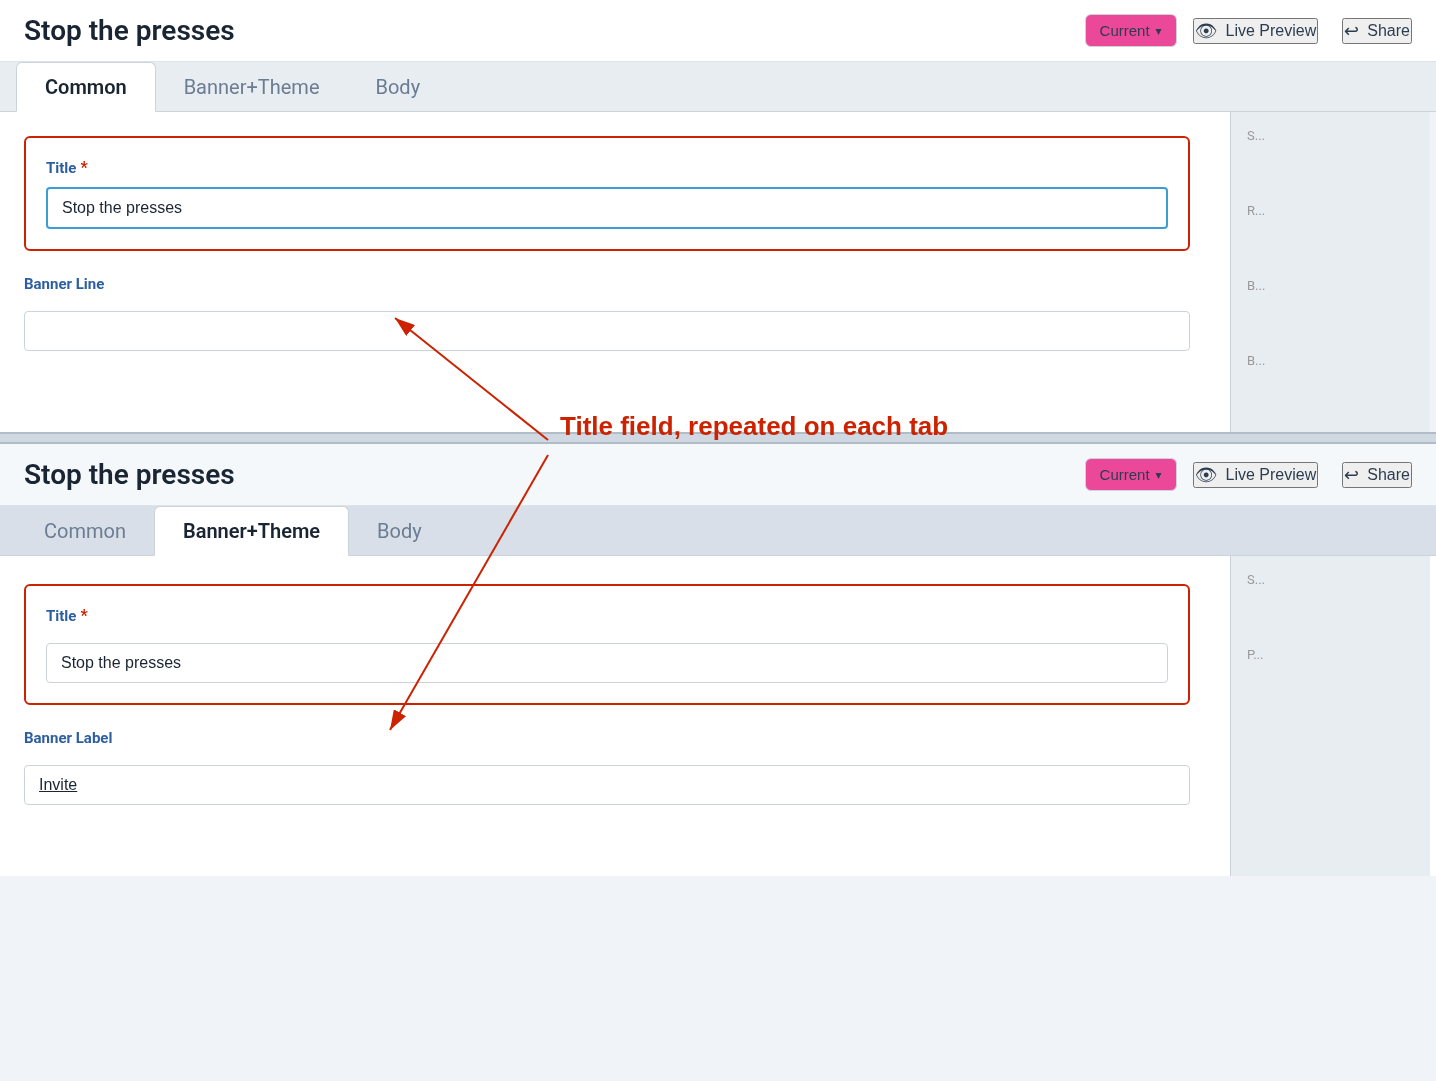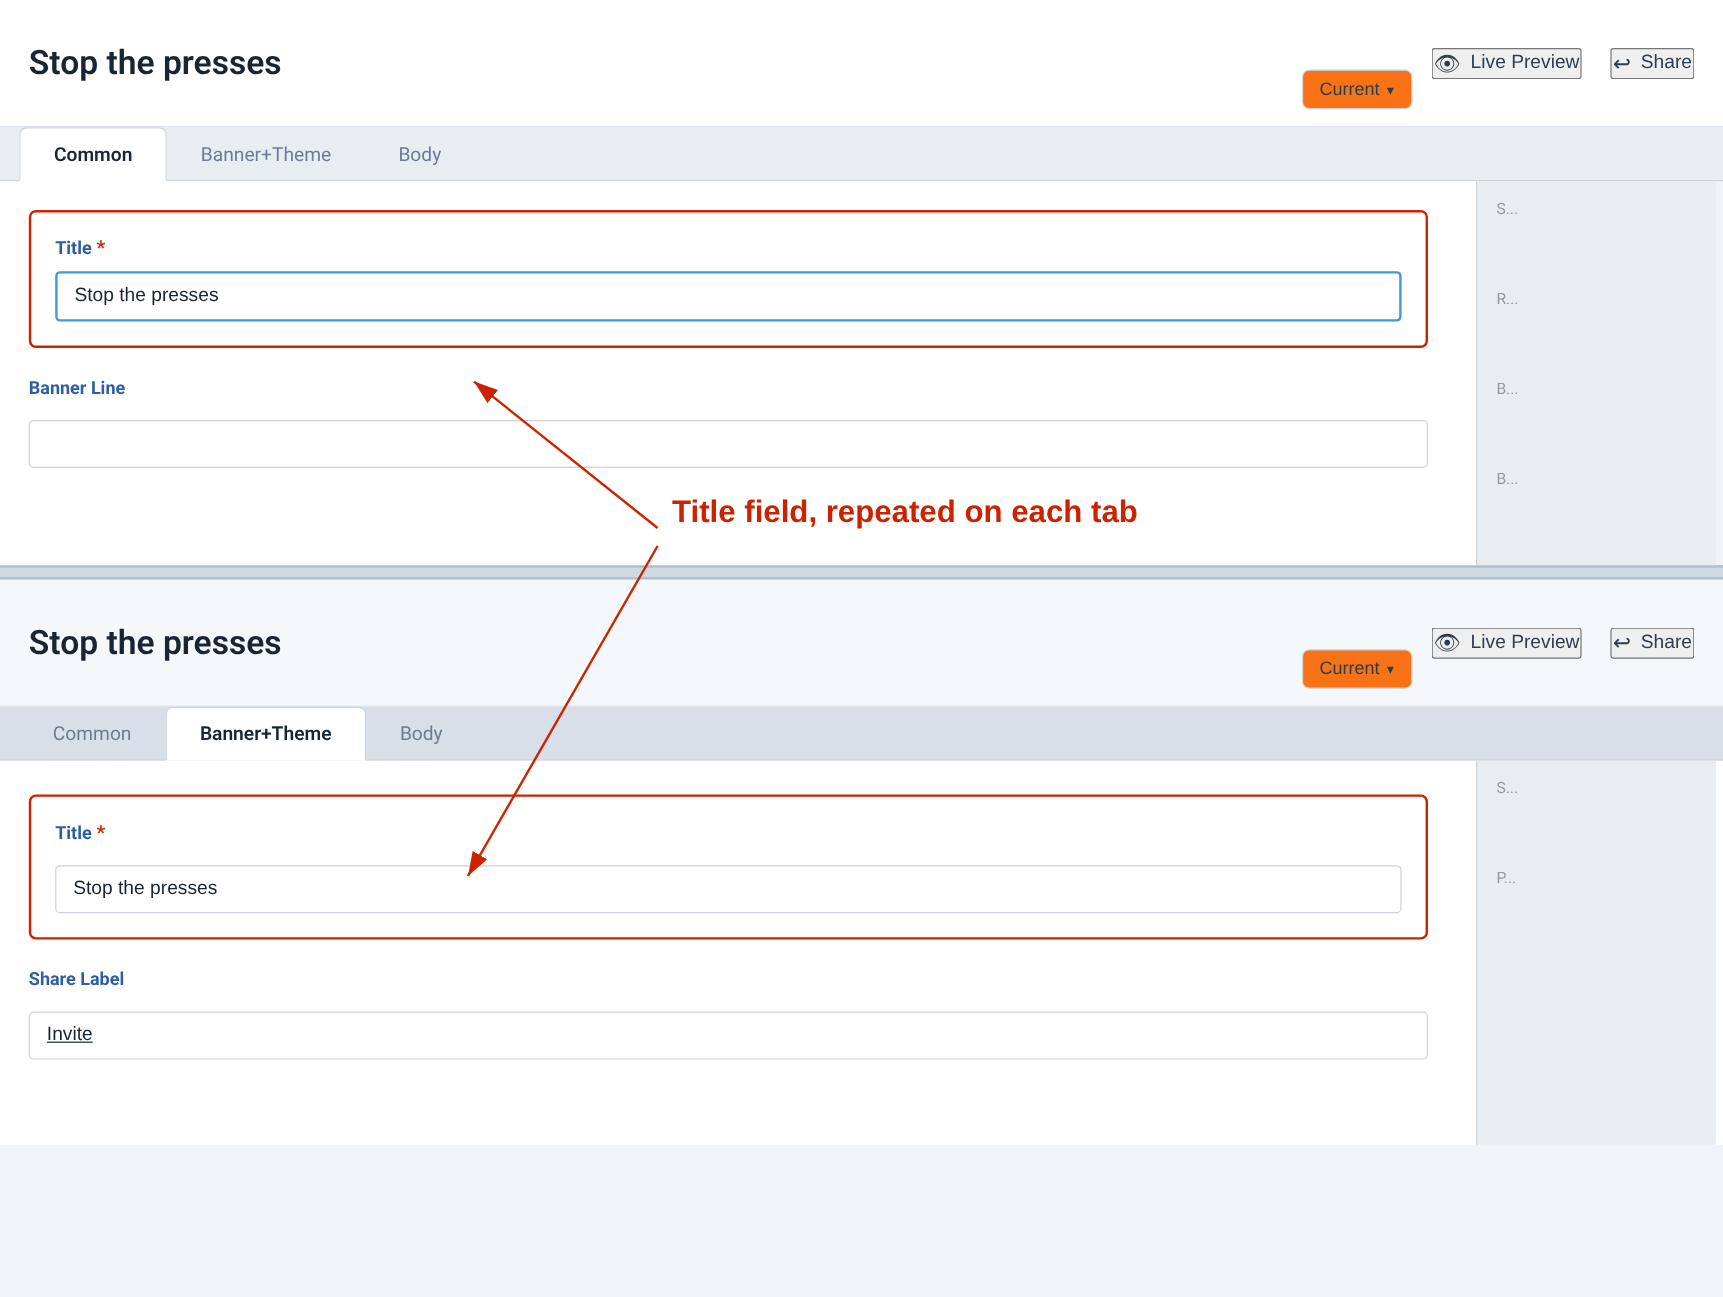--- a/index.html
+++ b/index.html
@@ -30,24 +30,23 @@
 
     .current-dropdown {
       display: flex;
       align-items: center;
       gap: 6px;
       border: 1px solid #ccd3db;
       border-radius: 6px;
       padding: 7px 14px;
       font-size: 15px;
       color: #2d3d50;
-      background: #f97316;
+      background: #ec4899;
       cursor: pointer;
       white-space: nowrap;
-      margin-top: 44px;
     }
 
     .header-actions {
       display: flex;
       align-items: center;
       gap: 24px;
       margin-left: auto;
     }
 
     .live-preview-btn {
@@ -75,21 +74,21 @@
       display: flex;
       align-items: flex-end;
       padding: 0 0 0 16px;
       background: #e8edf2;
       border-bottom: 1px solid #ccd3db;
       gap: 0;
     }
 
     .tab {
       padding: 12px 28px;
-      font-size: 16px;
+      font-size: 20px;
       cursor: pointer;
       border-radius: 6px 6px 0 0;
       color: #6b7c93;
       background: transparent;
     }
 
     .tab.active {
       background: #fff;
       color: #1a2533;
       font-weight: 600;
@@ -286,21 +285,21 @@
       <div class="form-section-highlighted">
         <div class="field-label">
           <span>Title</span>
           <span class="required-star">*</span>
         </div>
         <input class="field-input-plain" type="text" value="Stop the presses" style="margin-top: 8px;">
       </div>
 
       <div class="subject-line-section">
         <div class="field-label">
-          <span>Share Label</span>
+          <span>Banner Label</span>
         </div>
         <input class="field-input-plain" type="text" value="Invite" style="margin-top: 8px; text-decoration: underline;">
       </div>
 
     </div>
 
     <div style="width:200px; background:#e8edf2; border-left:1px solid #ccd3db; min-height:320px; padding:16px;">
       <div style="font-size:13px;color:#999;margin-bottom:8px;">S...</div>
       <div style="font-size:13px;color:#999;margin-top:60px;">P...</div>
     </div>

